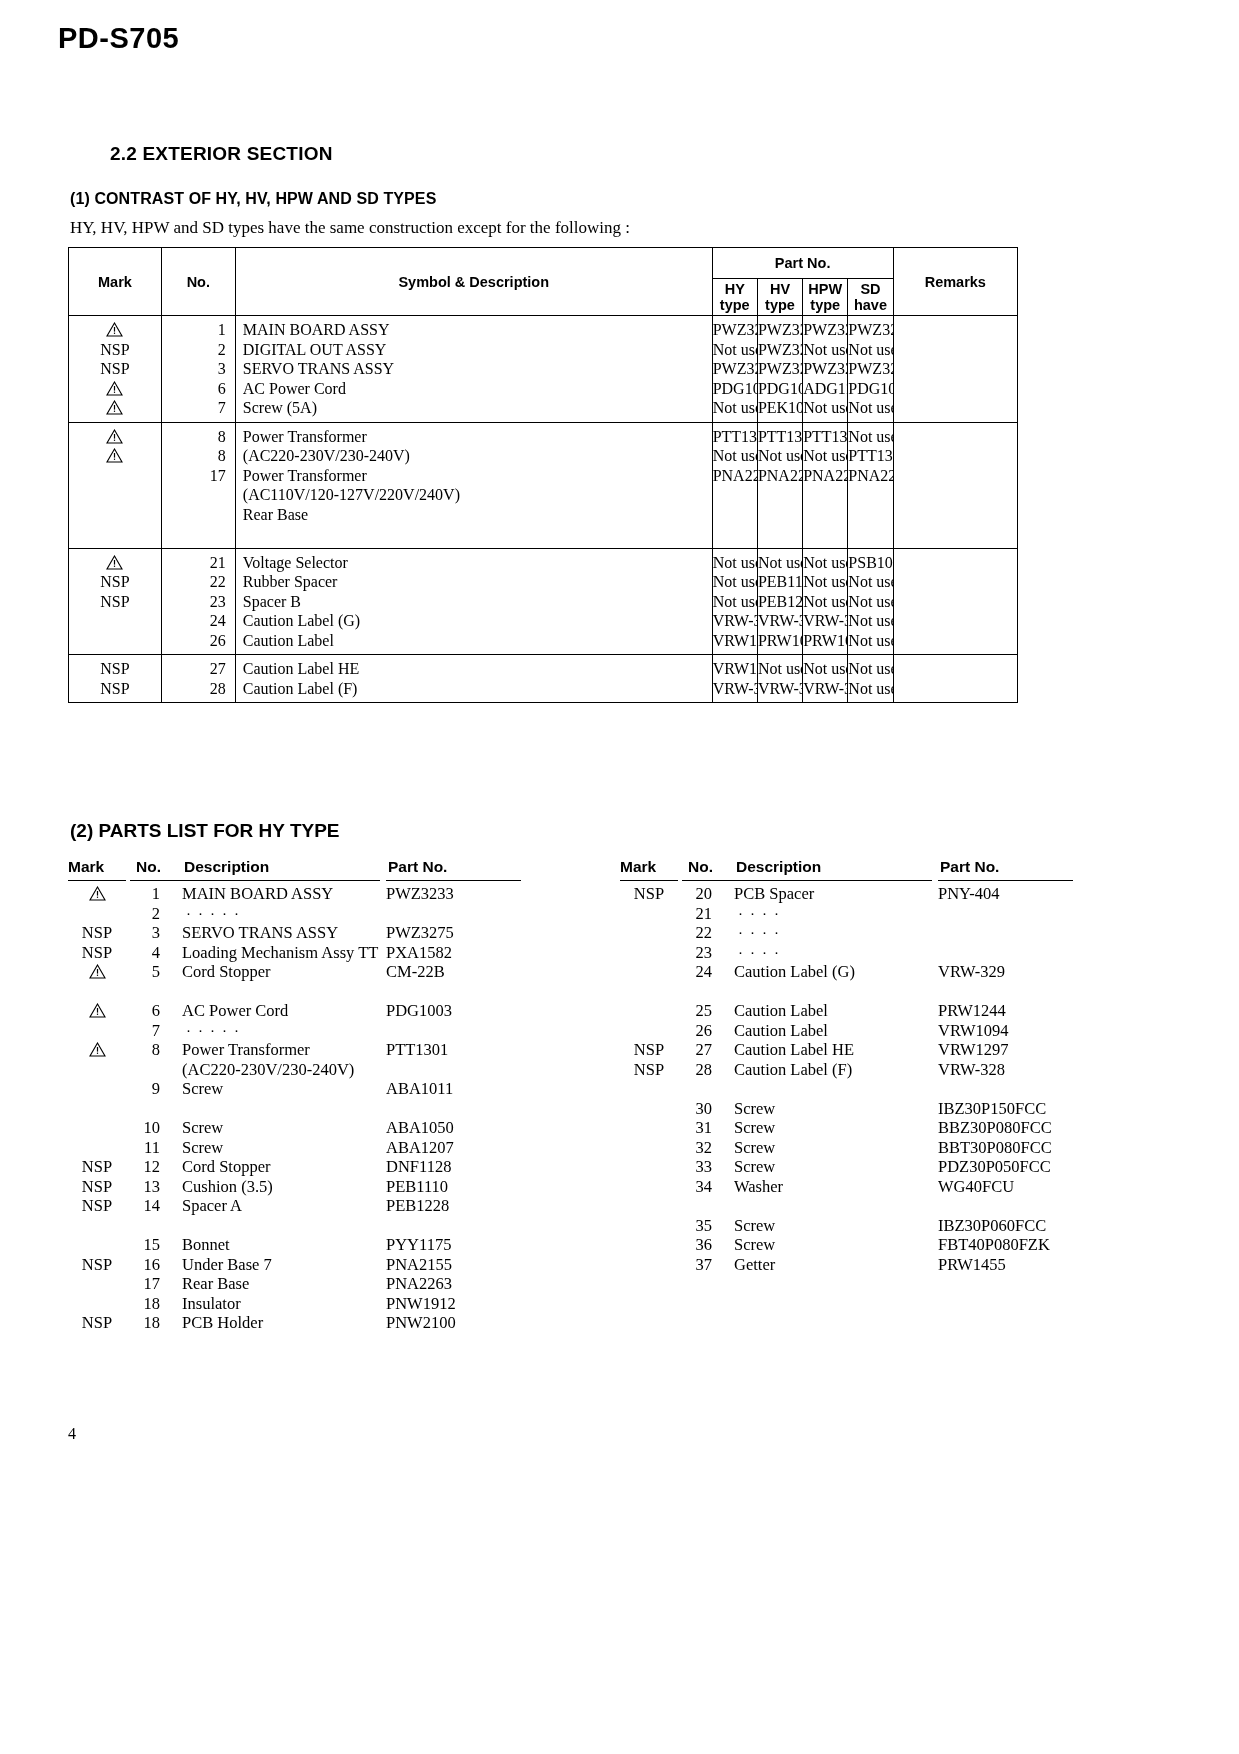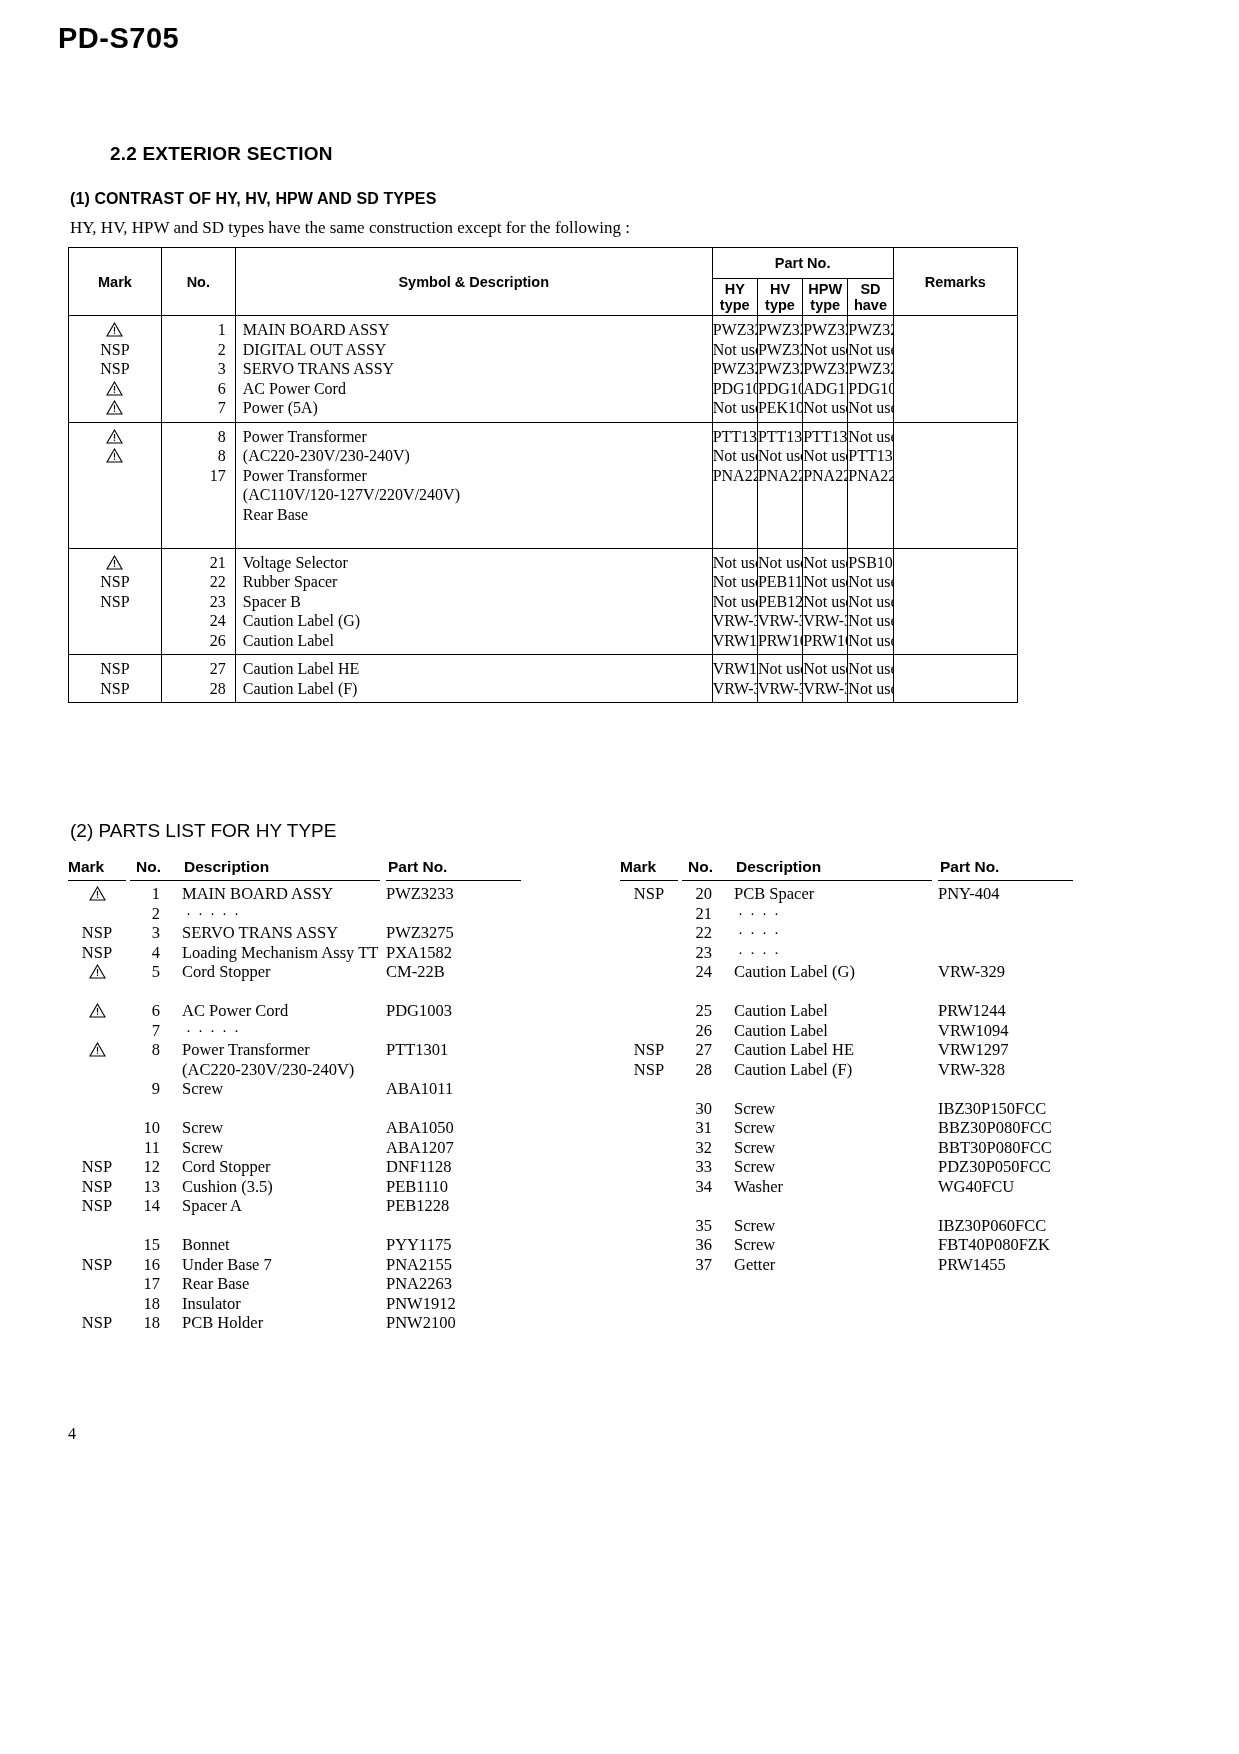--- a/index.html
+++ b/index.html
@@ -116,21 +116,21 @@
     font-size: 16px;
   }
   .tri svg { vertical-align: -2px; }
 
   
   .parts-heading {
     position: absolute;
     left: 70px;
     top: 820px;
     font-family: "Liberation Sans", sans-serif;
-    font-weight: normal;
+    font-weight: bold;
     font-size: 19px;
   }
 
   
   .parts-list {
     position: absolute;
     font-family: "Liberation Serif", serif;
     font-size: 16.5px;
   }
   .parts-left  { left: 68px;  top: 858px; width: 500px; }
@@ -246,21 +246,21 @@
               <div class="ln">6</div>
               <div class="ln">7</div>
             </div>
           </td>
           <td>
             <div class="cellstack c-left">
               <div class="ln">MAIN BOARD ASSY</div>
               <div class="ln">DIGITAL OUT ASSY</div>
               <div class="ln">SERVO TRANS ASSY</div>
               <div class="ln">AC Power Cord</div>
-              <div class="ln">Power (5A)</div>
+              <div class="ln">Screw (5A)</div>
             </div>
           </td>
           <td>
             <div class="cellstack c-center">
               <div class="ln">PWZ3233</div>
               <div class="ln">Not used</div>
               <div class="ln">PWZ3275</div>
               <div class="ln">PDG1003</div>
               <div class="ln">Not used</div>
             </div>

